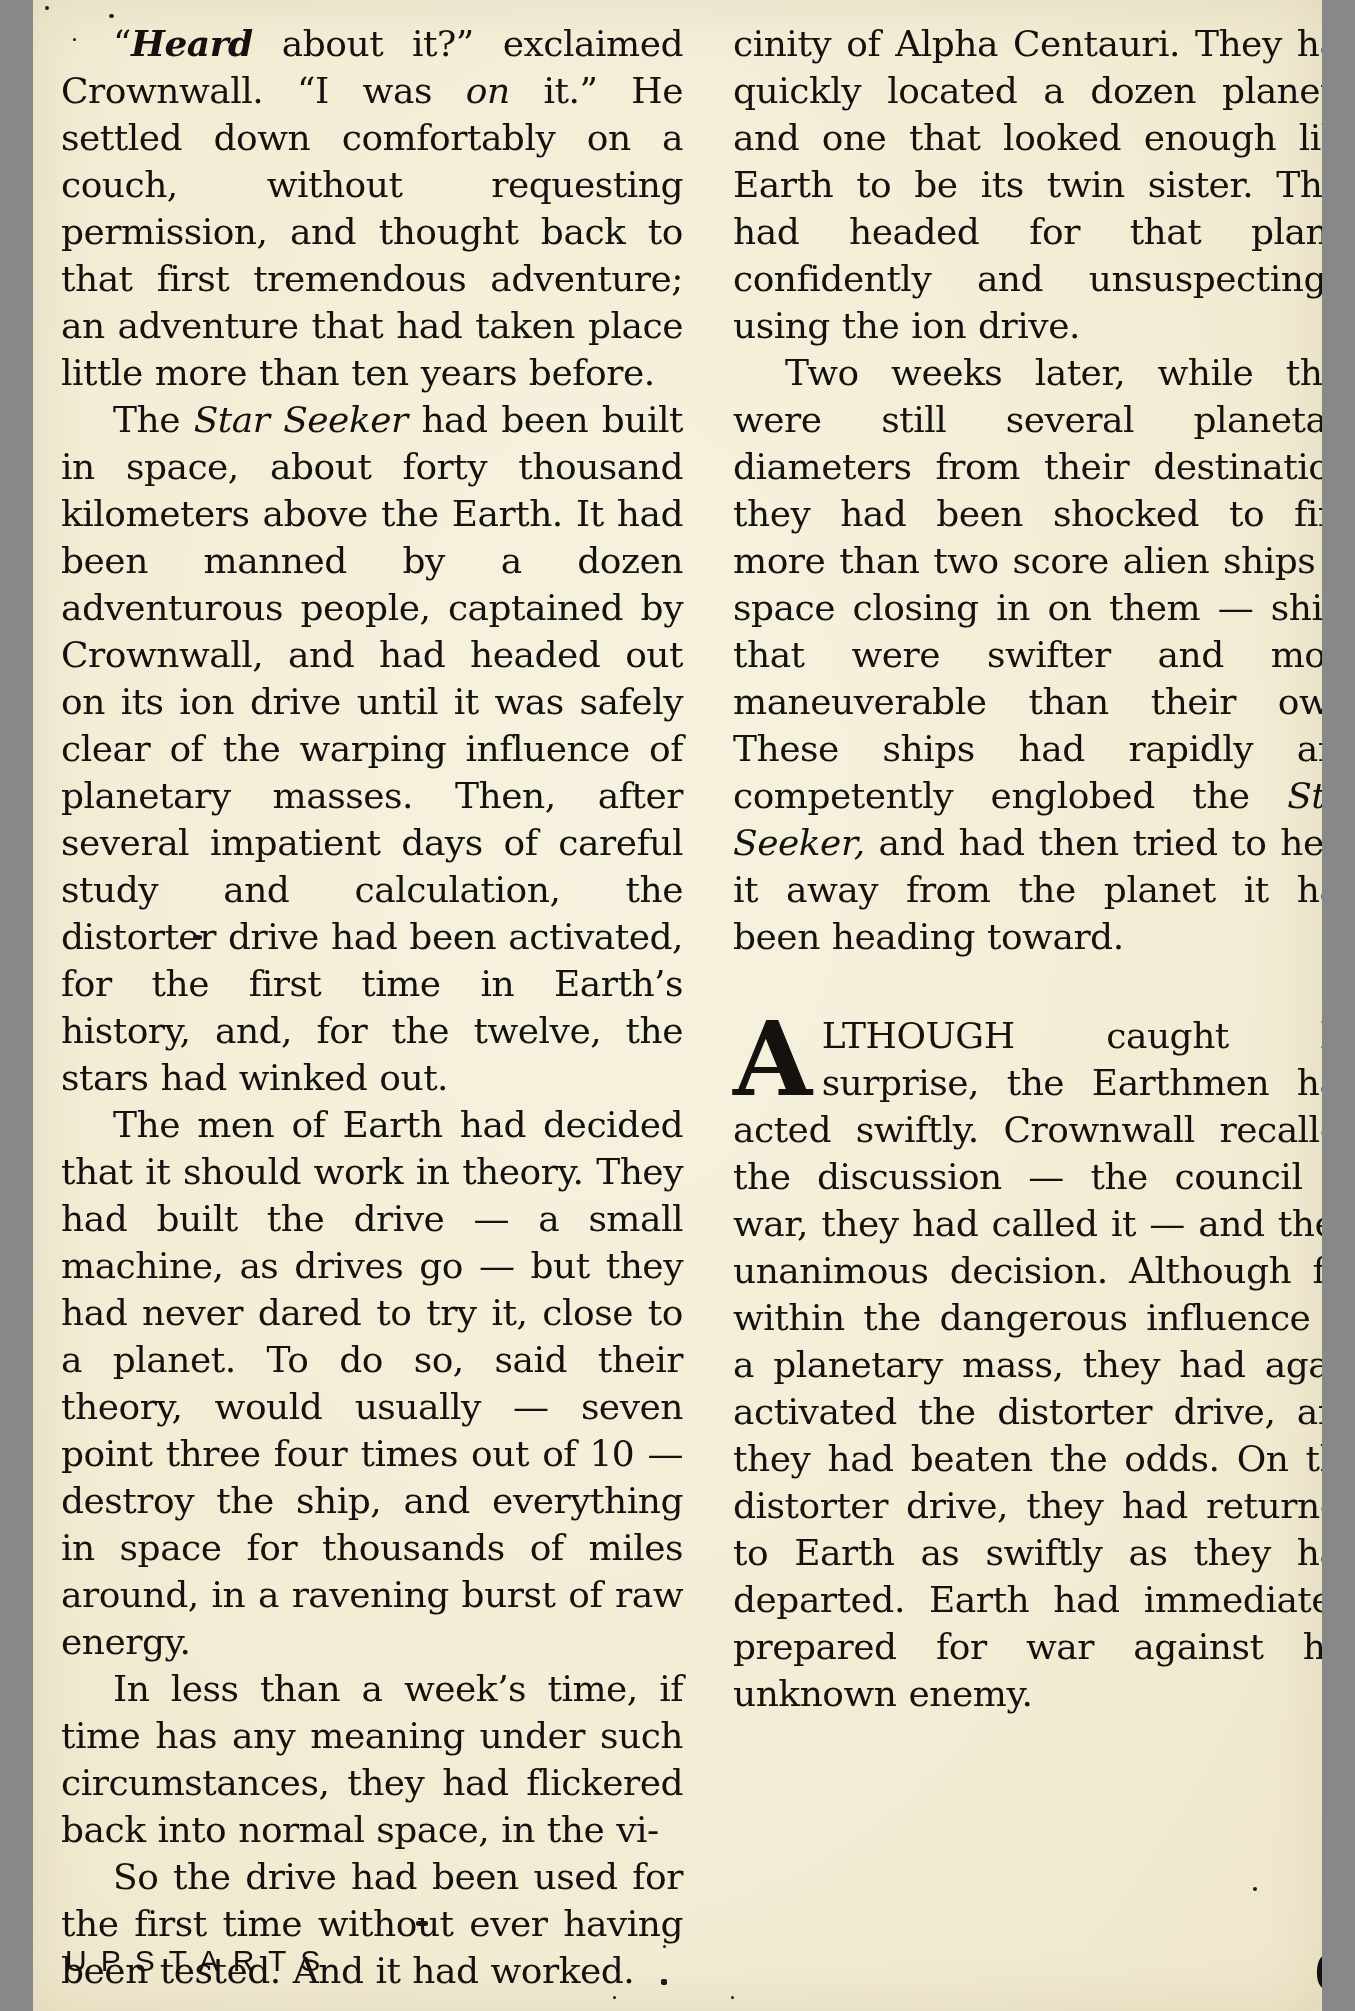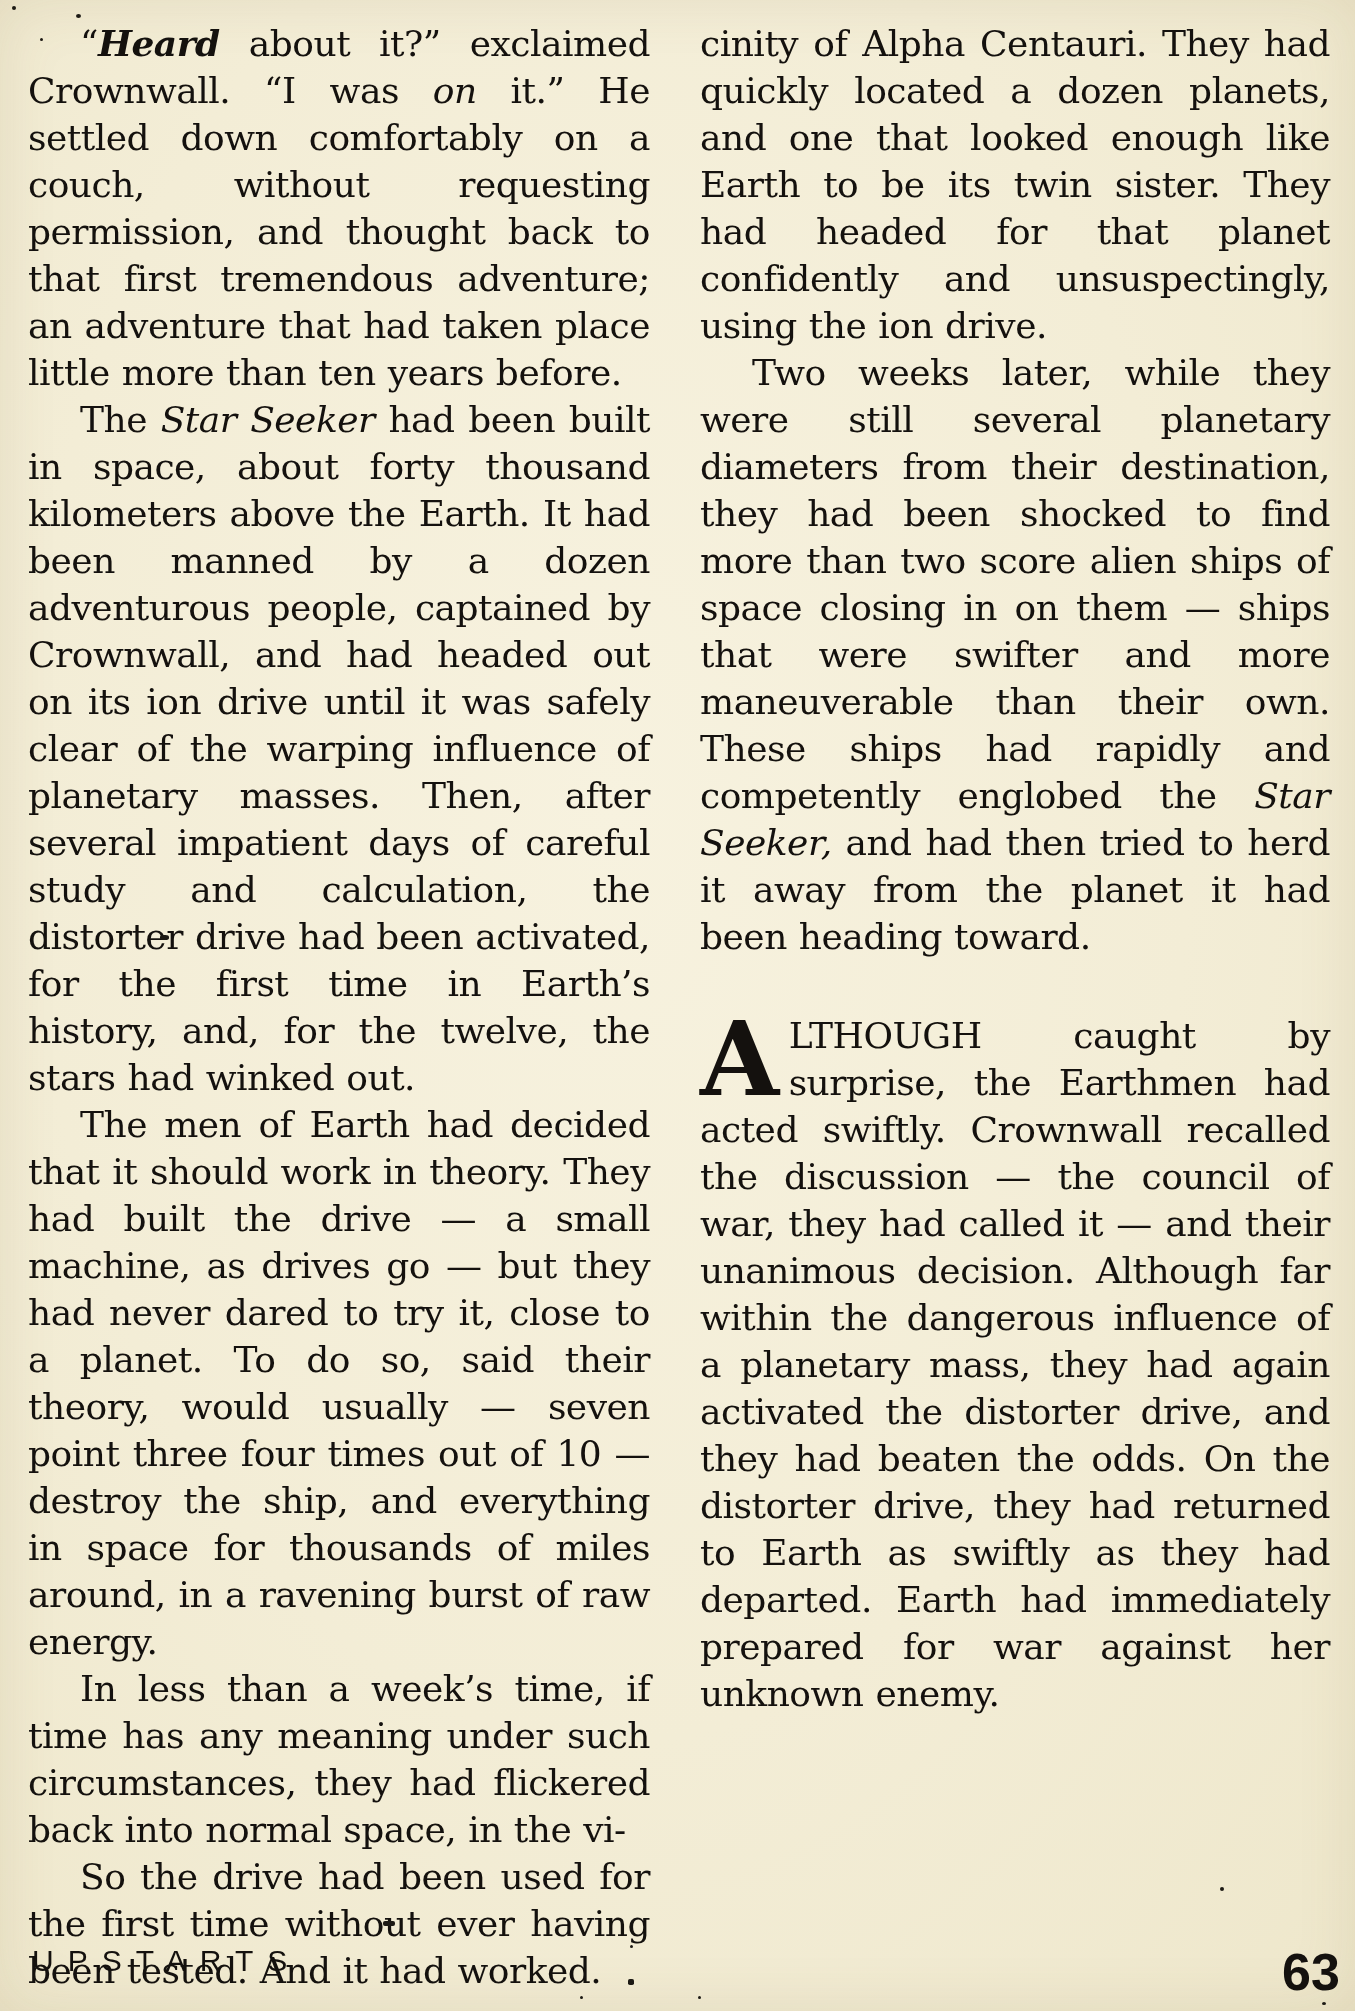--- a/index.html
+++ b/index.html
@@ -2,29 +2,30 @@
 <html><head>
 <meta charset="utf-8">
 <style>
   html, body {
     margin: 0;
     padding: 0;
     background: #888;
   }
   .page {
     position: relative;
-    width: 1355px;
+    width: 1245px;
     height: 2011px;
     margin: 0 auto;
     background:
       radial-gradient(ellipse at 45% 40%, #f7f2df 0%, #f3edd6 55%, #eee7cb 100%);
     box-shadow: inset 0 0 60px rgba(120,100,50,0.12);
     overflow: hidden;
     font-family: "DejaVu Serif", "Liberation Serif", serif;
     color: #14110e;
+    padding-left: 44px;
   }
   .column {
     position: absolute;
     top: 20px;
     text-align: justify;
     font-size: 36px;
     line-height: 47px;
     letter-spacing: -0.5px;
     word-spacing: 1px;
   }

